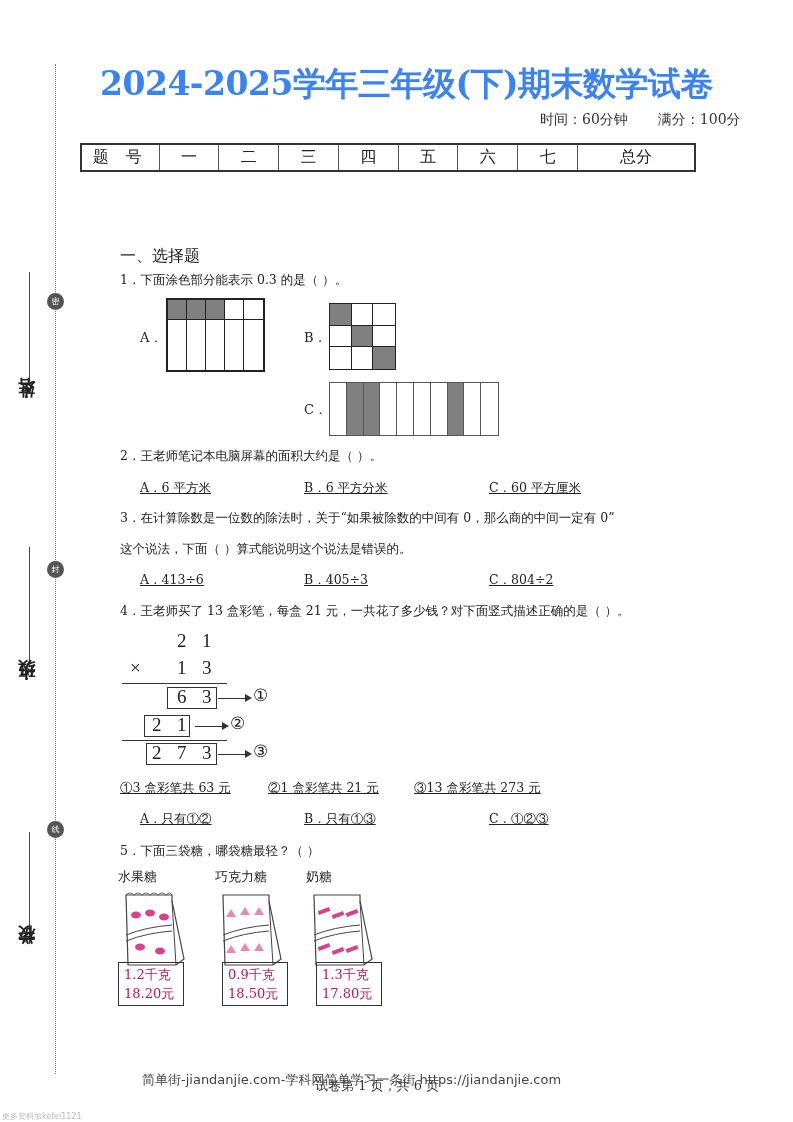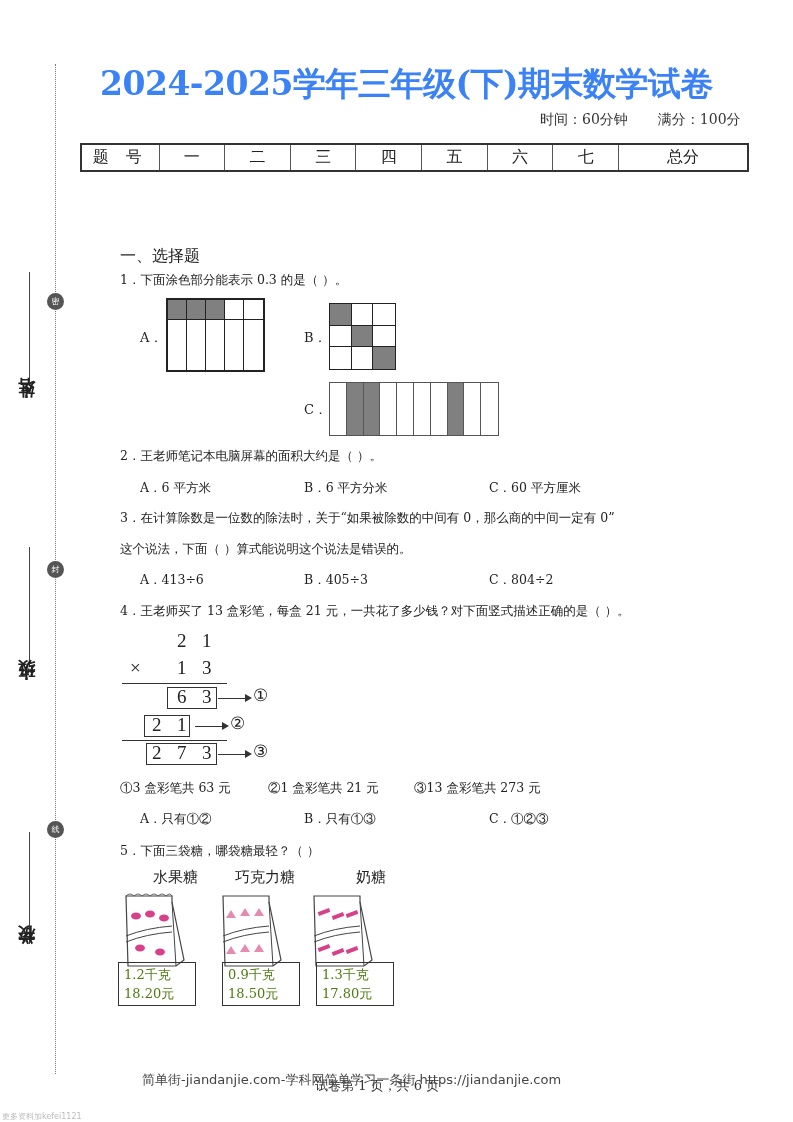--- a/index.html
+++ b/index.html
@@ -8,27 +8,27 @@
 
     .binding-line { position: absolute; left: 55px; top: 64px; height: 1010px; border-left: 1.5px dotted #777; }
     .seal { position: absolute; left: 47px; width: 17px; height: 17px; border-radius: 50%; background: #555; color: #fff; font-size: 8px; line-height: 17px; text-align: center; font-family: "DejaVu Sans", sans-serif; }
     .side-label { position: absolute; left: 14px; width: 26px; font-family: "DejaVu Sans", sans-serif; font-weight: bold; font-size: 17px; color: #222; writing-mode: vertical-rl; transform: rotate(180deg); letter-spacing: 2px; }
     .side-line { position: absolute; left: 29px; width: 0; border-left: 1px solid #444; }
 
     .title { position: absolute; left: 100px; top: 62px; width: 650px; font-family: "DejaVu Serif", serif; font-size: 33px; font-weight: bold; letter-spacing: -0.5px; color: #3b82f6; white-space: nowrap; }
     .time-info { position: absolute; left: 540px; top: 111px; font-size: 14px; color: #333; white-space: nowrap; }
     .time-info span { margin-right: 30px; }
 
-    table.score { position: absolute; left: 80px; top: 143px; width: 669px; border-collapse: collapse; border: 2px solid #333; font-family: "DejaVu Sans", sans-serif; font-size: 16px; }
+    table.score { position: absolute; left: 80px; top: 143px; width: 616px; border-collapse: collapse; border: 2px solid #333; font-family: "DejaVu Sans", sans-serif; font-size: 16px; }
     table.score td { border: 1px solid #555; height: 27px; text-align: center; color: #222; }
     table.score td.head { width: 78px; letter-spacing: 6px; }
 
     .section-title { position: absolute; left: 120px; top: 246px; font-family: "DejaVu Sans", sans-serif; font-weight: normal; font-size: 16px; }
     .q { position: absolute; left: 120px; font-size: 12.5px; white-space: nowrap; color: #222; }
-    .opt { position: absolute; font-size: 12.5px; white-space: nowrap; color: #222; }
+    .opt { position: absolute; font-size: 12.5px; white-space: nowrap; color: #222; text-decoration: underline; }
     .lbl { position: absolute; font-size: 13px; color: #222; }
 
     .grid-a { position: absolute; left: 166px; top: 298px; width: 99px; height: 74px; border: 2px solid #222; display: grid; grid-template-columns: repeat(5, 1fr); grid-template-rows: 20px 1fr; }
     .grid-a div { border-right: 1px solid #222; border-bottom: 1px solid #222; }
     .grid-a div.tall { border-bottom: none; }
     .grid-a div:nth-child(5n) { border-right: none; }
     .shade { background: #808080; }
 
     .grid-b { position: absolute; left: 329px; top: 303px; width: 67px; height: 67px; border: 1.5px solid #222; display: grid; grid-template-columns: repeat(3, 1fr); grid-template-rows: repeat(3, 1fr); }
     .grid-b div { border-right: 1px solid #222; border-bottom: 1px solid #222; }
@@ -41,23 +41,23 @@
 
     .calc { position: absolute; left: 120px; top: 628px; width: 160px; height: 140px; font-family: "Liberation Serif", serif; font-size: 19px; color: #222; }
     .calc .d { position: absolute; }
     .calc .line { position: absolute; left: 2px; width: 105px; border-top: 1.5px solid #333; }
     .calc .box { position: absolute; border: 1.5px solid #333; height: 22px; }
     .calc .arrow { position: absolute; height: 0; border-top: 1.5px solid #333; }
     .calc .arrow::after { content: ""; position: absolute; right: -2px; top: -5px; border-left: 7px solid #333; border-top: 4px solid transparent; border-bottom: 4px solid transparent; }
     .calc .circ { position: absolute; font-size: 17px; }
 
     .bag { position: absolute; top: 868px; width: 80px; }
-    .bag-name { font-size: 15px; text-align: right; color: #222; }
+    .bag-name { font-size: 13px; text-align: left; color: #222; }
     .bag-img { width: 70px; height: 80px; margin: 3px auto 0; position: relative; }
-    .price-box { position: absolute; border: 1.5px solid #333; width: 78px; height: 44px; font-size: 13px; line-height: 19px; padding-left: 5px; padding-top: 2px; color: #4d7c0f; }
+    .price-box { position: absolute; border: 1.5px solid #333; width: 66px; height: 44px; font-size: 13px; line-height: 19px; padding-left: 5px; padding-top: 2px; color: #be185d; }
 
     .footer-watermark { position: absolute; left: 142px; top: 1071px; font-family: "DejaVu Sans", sans-serif; font-size: 13px; color: #444; white-space: nowrap; }
     .page-no { position: absolute; left: 315px; top: 1077px; font-size: 13px; color: #333; white-space: nowrap; }
     .corner-wm { position: absolute; left: 2px; top: 1111px; font-family: "DejaVu Sans", sans-serif; font-size: 8px; color: #bbb; white-space: nowrap; }
   </style>
 </head>
 <body>
 
 <div class="binding-line"></div>
 <div class="seal" style="top:293px;">密</div>

